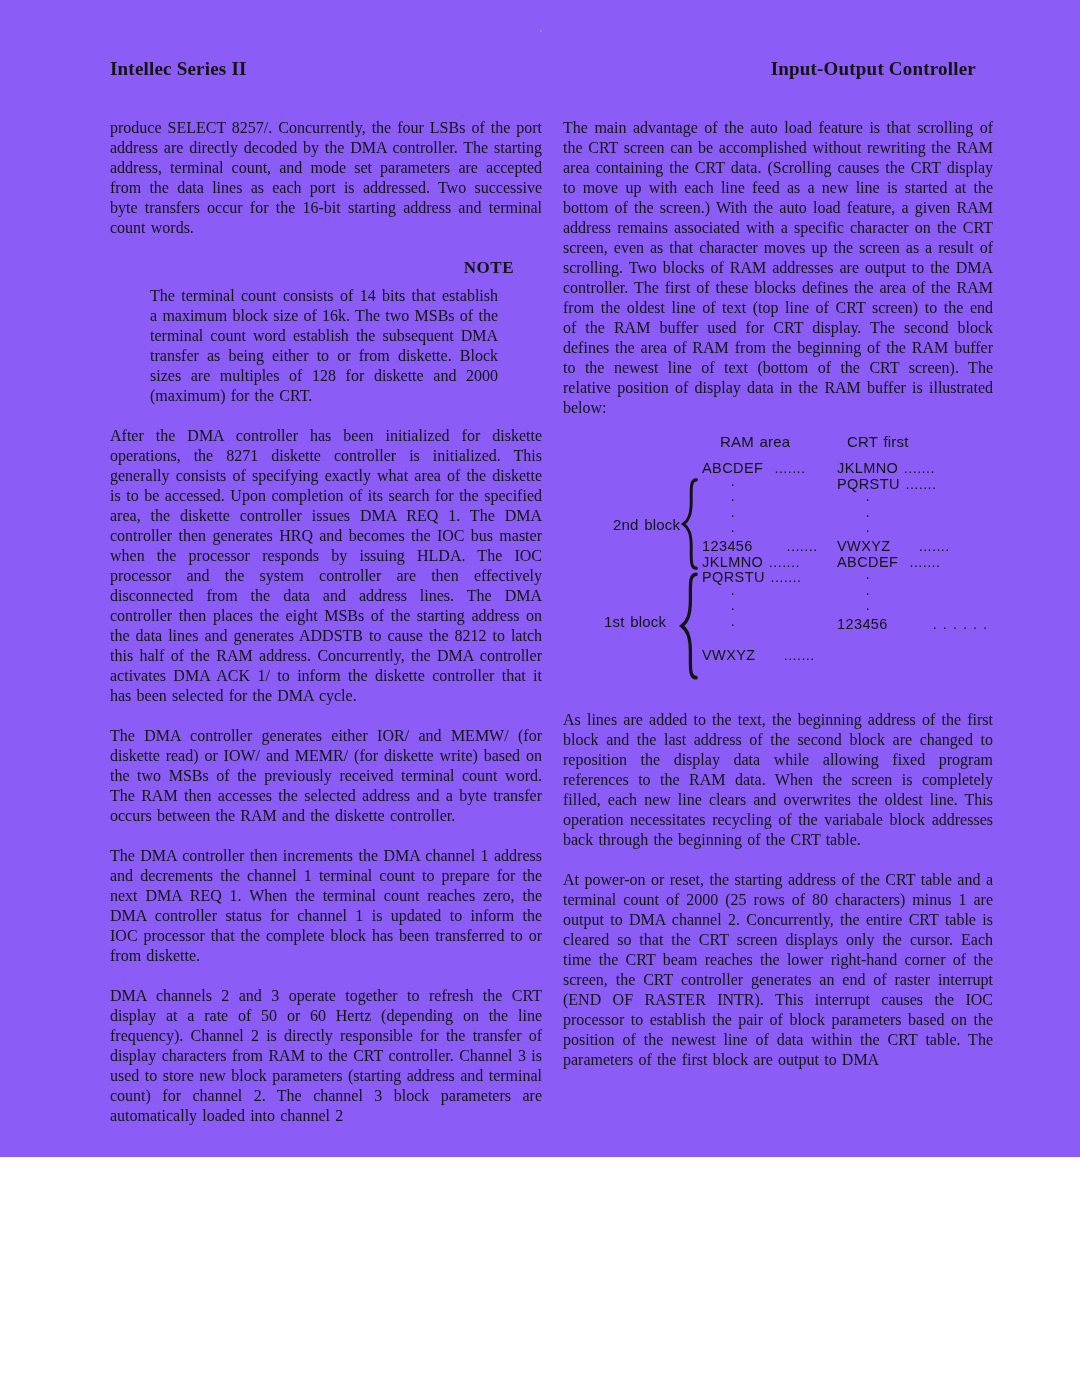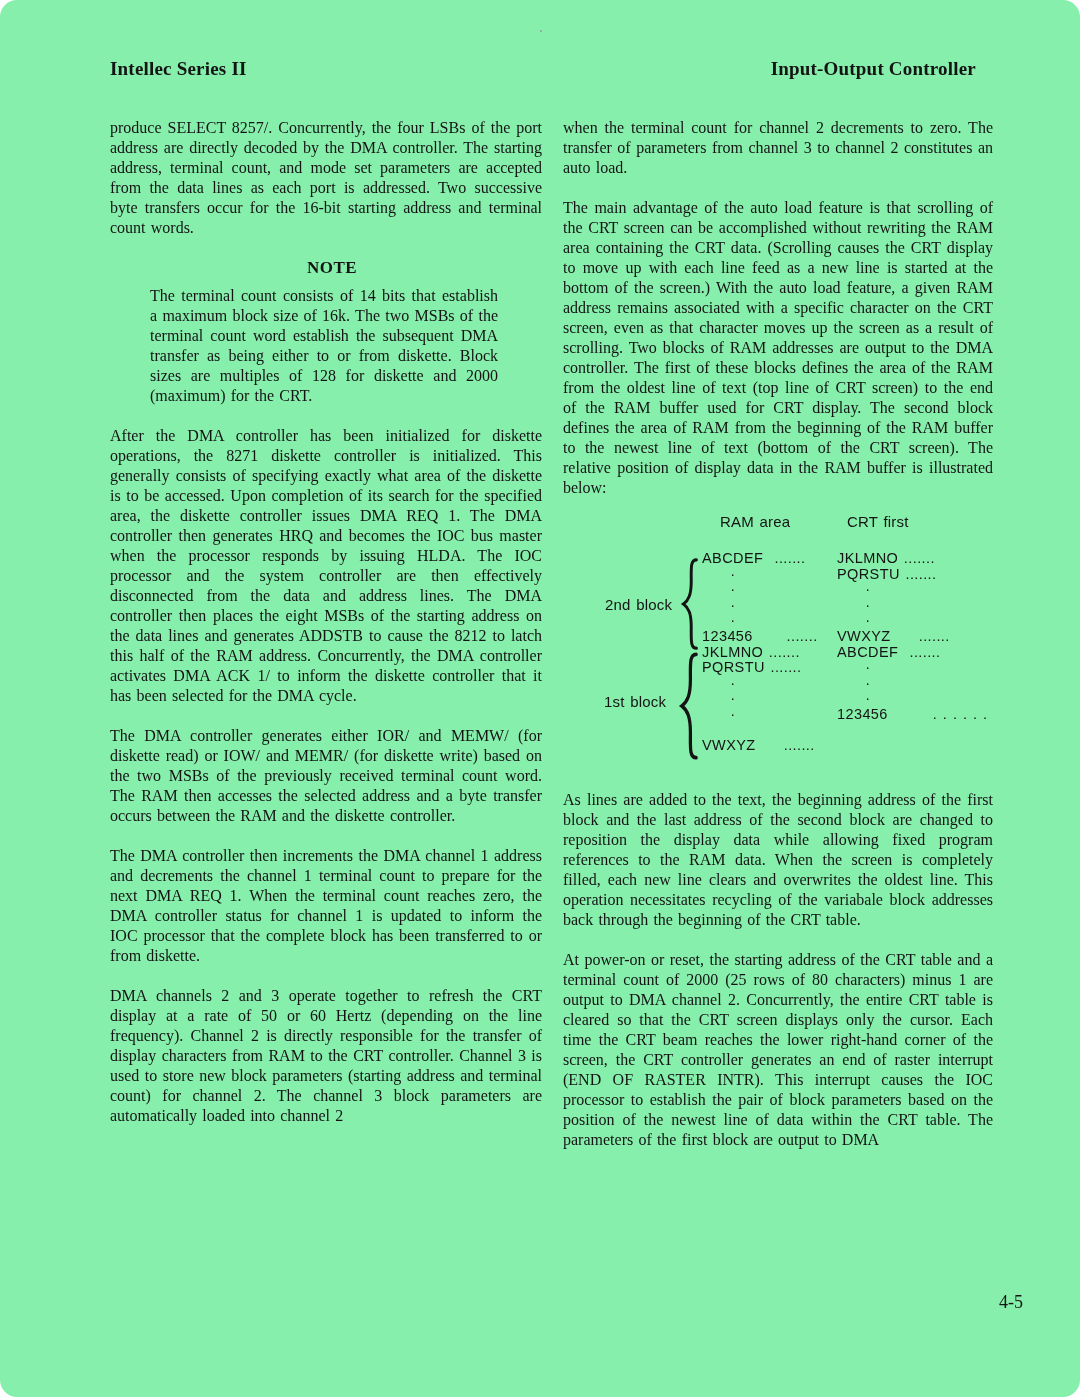--- a/index.html
+++ b/index.html
@@ -1,45 +1,44 @@
 <!DOCTYPE html>
 <html><head>
 <meta charset="utf-8">
 <style>
   html,body{margin:0;padding:0;}
   body{background:#ffffff;}
   .page{
     position:relative;
-    width:1080px;height:1397px;
-    background:#86efac;
+    width:1080px;height:1157px;
+    background:#8b5cf6;
     color:#141414;
     font-family:"Liberation Serif", serif;
     overflow:hidden;
-    border-radius:17px;
   }
   .hdr{
     position:absolute;top:58px;
     font-size:19px;font-weight:bold;
     letter-spacing:0.2px;
   }
   .hdr-left{left:110px;}
   .hdr-right{right:104px;}
   .col{
     position:absolute;top:118px;
     font-size:16px;line-height:20px;
     text-align:justify;
     word-spacing:1.2px;
   }
   .col-left{left:110px;width:432px;}
   .col-right{left:563px;width:430px;}
   .para{margin:0 0 20px 0;}
   .para.last{margin-bottom:0;margin-top:16px;}
   .note-heading{
     margin:4px 28px 8px 40px;
-    text-align:center;
+    text-align:right;
     font-weight:bold;
     font-size:17px;
     letter-spacing:0.5px;
   }
   .note-body{
     margin:0 44px 20px 40px;
     text-align:justify;
   }
   .diagram{
     position:relative;
@@ -47,36 +46,36 @@
     margin:12px 0 16px 0;
     font-family:"Liberation Sans", sans-serif;
   }
   .dg-hdr{
     position:absolute;top:0;
     font-size:15px;font-weight:normal;
     letter-spacing:0.2px;
   }
   .dg-hdr-ram{left:157px;}
   .dg-hdr-crt{left:284px;}
-  .dg-col{position:absolute;top:39px;}
+  .dg-col{position:absolute;top:29px;}
   .dg-col-ram{left:139px;}
   .dg-col-crt{left:274px;}
   .drow{
     height:15.6px;line-height:15.6px;
     font-size:14.5px;
     letter-spacing:0.4px;
     white-space:pre;
     font-weight:500;
   }
   .dg-label{
     position:absolute;
     font-size:15px;
     letter-spacing:0.2px;
   }
-  .dg-label-2nd{left:42px;top:83px;}
+  .dg-label-2nd{left:50px;top:83px;}
   .dg-label-1st{left:41px;top:180px;}
   .brace{position:absolute;}
   .brace-2nd{left:117px;top:45px;width:19px;height:94px;}
   .brace-1st{left:115px;top:139px;width:21px;height:110px;}
   .page-number{
     position:absolute;left:999px;top:1292px;
     font-size:18px;
   }
   .speck{position:absolute;left:540px;top:30px;width:2px;height:2px;background:#9a9a9a;border-radius:50%;}
 </style>
@@ -93,21 +92,20 @@
     <p class="para">produce SELECT 8257/. Concurrently, the four LSBs of the port address are directly decoded by the DMA controller. The starting address, terminal count, and mode set parameters are accepted from the data lines as each port is addressed. Two successive byte transfers occur for the 16-bit starting address and terminal count words.</p>
     <div class="note-heading">NOTE</div>
     <p class="note-body">The terminal count consists of 14 bits that establish a maximum block size of 16k. The two MSBs of the terminal count word establish the subsequent DMA transfer as being either to or from diskette. Block sizes are multiples of 128 for diskette and 2000 (maximum) for the CRT.</p>
     <p class="para">After the DMA controller has been initialized for diskette operations, the 8271 diskette controller is initialized. This generally consists of specifying exactly what area of the diskette is to be accessed. Upon completion of its search for the specified area, the diskette controller issues DMA REQ 1. The DMA controller then generates HRQ and becomes the IOC bus master when the processor responds by issuing HLDA. The IOC processor and the system controller are then effectively disconnected from the data and address lines. The DMA controller then places the eight MSBs of the starting address on the data lines and generates ADDSTB to cause the 8212 to latch this half of the RAM address. Concurrently, the DMA controller activates DMA ACK 1/ to inform the diskette controller that it has been selected for the DMA cycle.</p>
     <p class="para">The DMA controller generates either IOR/ and MEMW/ (for diskette read) or IOW/ and MEMR/ (for diskette write) based on the two MSBs of the previously received terminal count word. The RAM then accesses the selected address and a byte transfer occurs between the RAM and the diskette controller.</p>
     <p class="para">The DMA controller then increments the DMA channel 1 address and decrements the channel 1 terminal count to prepare for the next DMA REQ 1. When the terminal count reaches zero, the DMA controller status for channel 1 is updated to inform the IOC processor that the complete block has been transferred to or from diskette.</p>
     <p class="para last">DMA channels 2 and 3 operate together to refresh the CRT display at a rate of 50 or 60 Hertz (depending on the line frequency). Channel 2 is directly responsible for the transfer of display characters from RAM to the CRT controller. Channel 3 is used to store new block parameters (starting address and terminal count) for channel 2. The channel 3 block parameters are automatically loaded into channel 2</p>
   </div>
 
   <div class="col col-right">
-    <p class="para">when the terminal count for channel 2 decrements to zero. The transfer of parameters from channel 3 to channel 2 constitutes an auto load.</p>
     <p class="para" style="margin-bottom:14px;">The main advantage of the auto load feature is that scrolling of the CRT screen can be accomplished without rewriting the RAM area containing the CRT data. (Scrolling causes the CRT display to move up with each line feed as a new line is started at the bottom of the screen.) With the auto load feature, a given RAM address remains associated with a specific character on the CRT screen, even as that character moves up the screen as a result of scrolling. Two blocks of RAM addresses are output to the DMA controller. The first of these blocks defines the area of the RAM from the oldest line of text (top line of CRT screen) to the end of the RAM buffer used for CRT display. The second block defines the area of RAM from the beginning of the RAM buffer to the newest line of text (bottom of the CRT screen). The relative position of display data in the RAM buffer is illustrated below:</p>
 
     <div class="diagram">
       <div class="dg-hdr dg-hdr-ram">RAM area</div>
       <div class="dg-hdr dg-hdr-crt">CRT first</div>
 
       <div class="dg-label dg-label-2nd">2nd block</div>
       <div class="dg-label dg-label-1st">1st block</div>
 
       <svg class="brace brace-2nd" viewBox="0 0 22 100" preserveAspectRatio="none">

